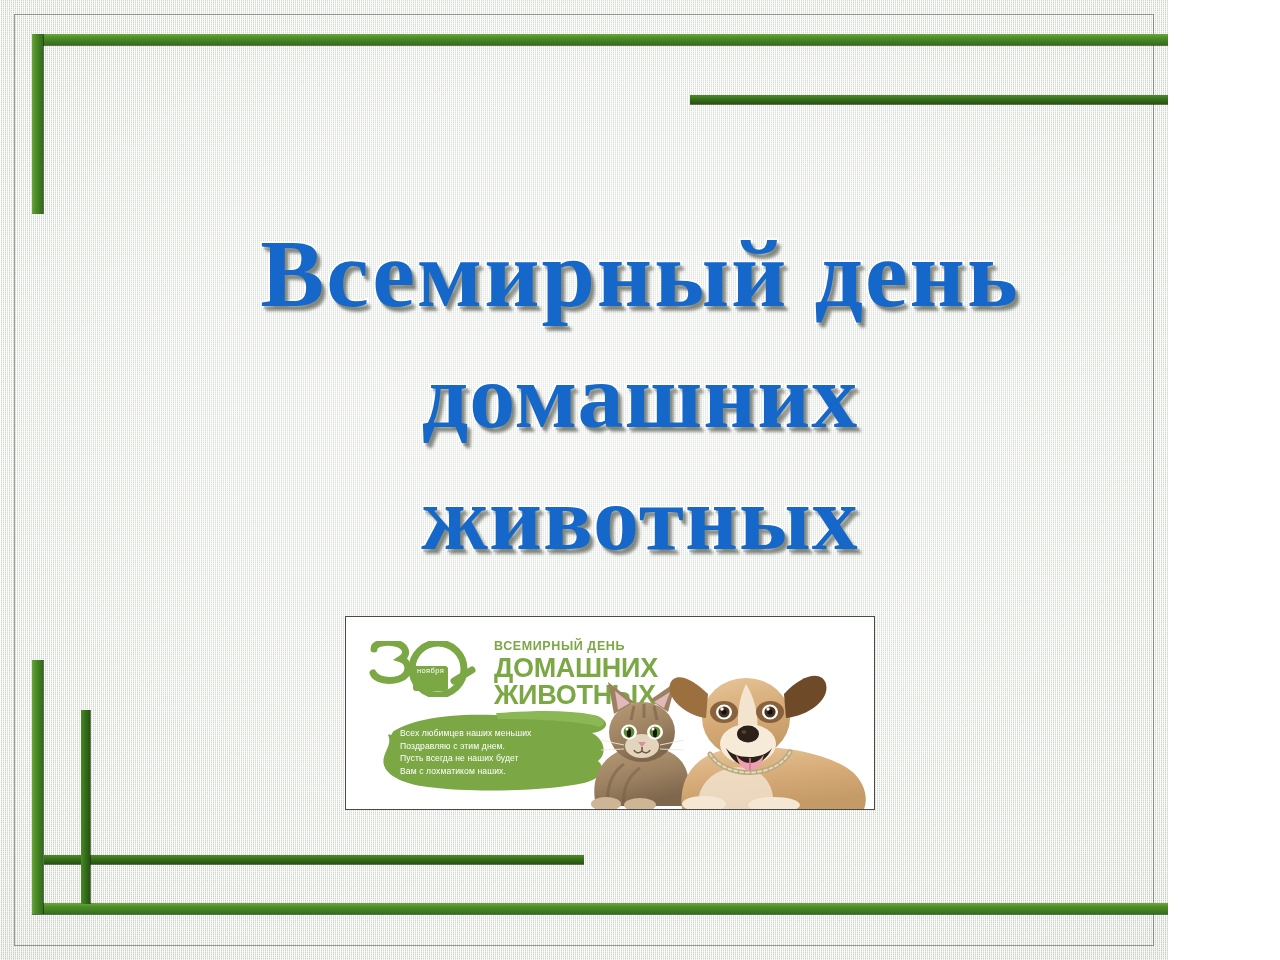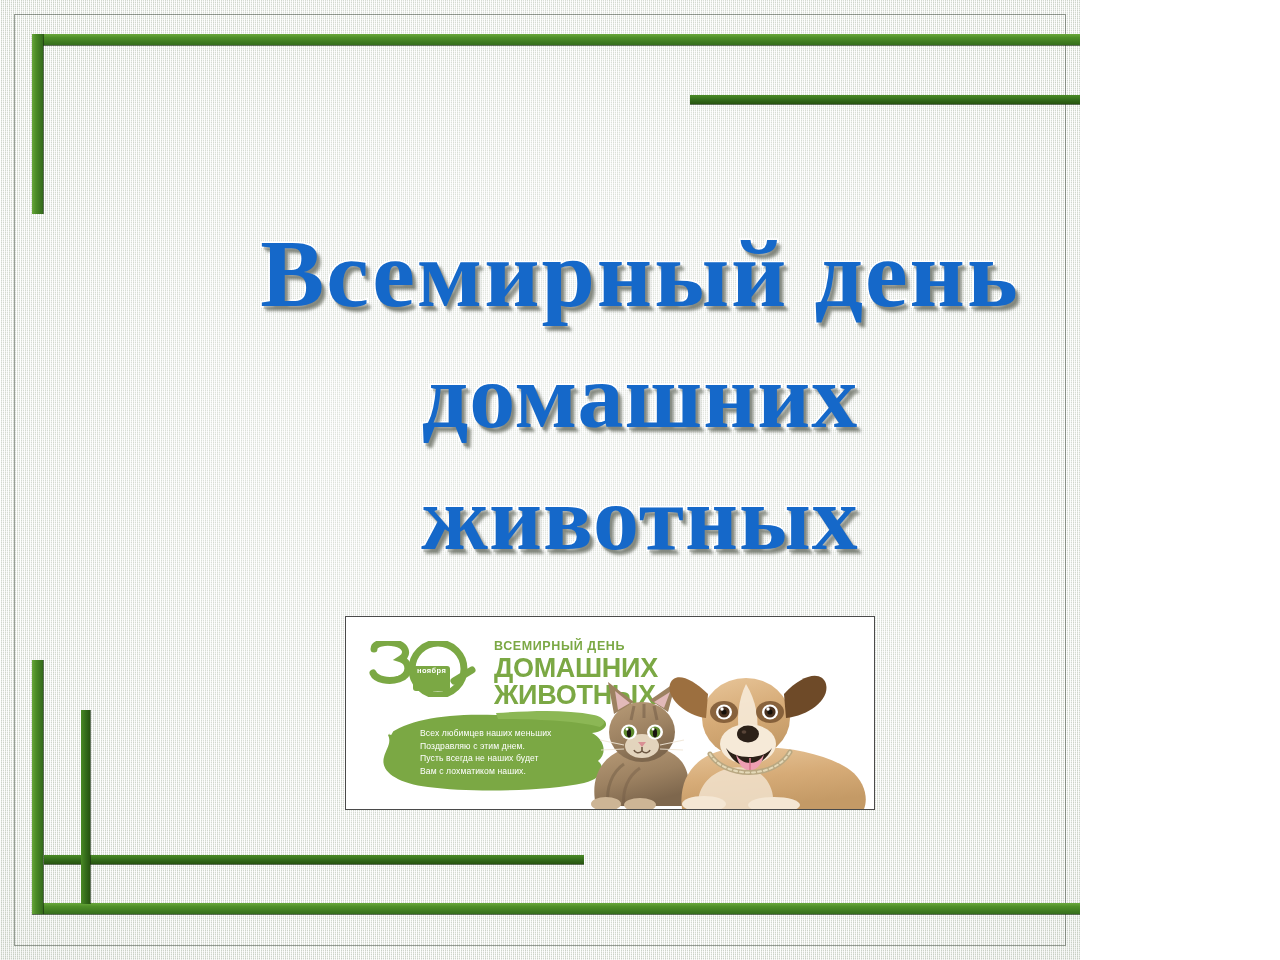--- a/index.html
+++ b/index.html
@@ -10,21 +10,21 @@
   body {
     width: 1280px;
     height: 960px;
     overflow: hidden;
     font-family: "Liberation Sans", sans-serif;
   }
 
   
   .slide {
     position: relative;
-    width: 1080px;
+    width: 1168px;
     height: 960px;
     background-color: #f9a8d4;
     overflow: hidden;
   }
 
   
   .paper-texture {
     position: absolute;
     inset: 0;
     background-color: #e9ece5;
@@ -140,21 +140,21 @@
   }
   .mark-30 svg { display: block; }
   .nov-pill {
     position: absolute;
     left: 45px;
     top: 25px;
     padding: 1px 4px 16px 4px;
     background: #7ba844;
     color: #ffffff;
     font-size: 7.5px;
-    font-weight: 700;
+    font-weight: 400;
     letter-spacing: 0.4px;
     border-radius: 3px;
     line-height: 1;
   }
 
   .banner-heads {
     position: absolute;
     left: 148px;
     top: 23px;
     color: #7ba844;
@@ -198,21 +198,21 @@
     position: absolute;
     left: -16px;
     top: 1px;
     font-family: "Liberation Serif", serif;
     font-size: 19px;
     font-weight: 700;
     color: #ffffff;
     line-height: 0.8;
     letter-spacing: -1px;
   }
-  .quote-line { white-space: nowrap; margin-left: 20px; }
+  .quote-line { white-space: nowrap; }
 
   
   .pets { position: absolute; right: 6px; bottom: 0; width: 290px; height: 155px; }
   .pets svg { display: block; }
 </style>
 </head>
 <body>
 
 <div class="slide">
 

